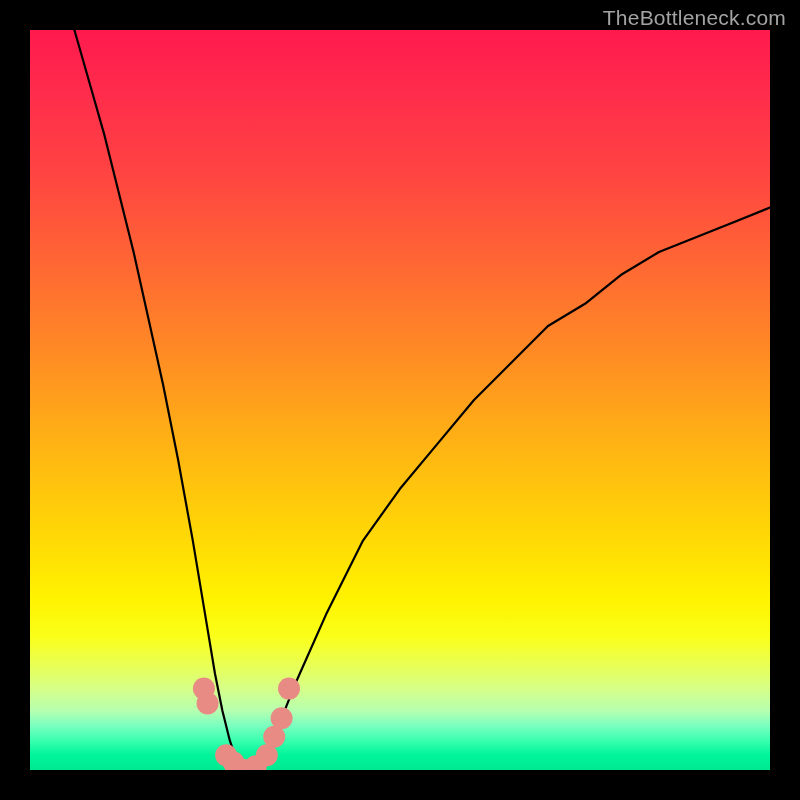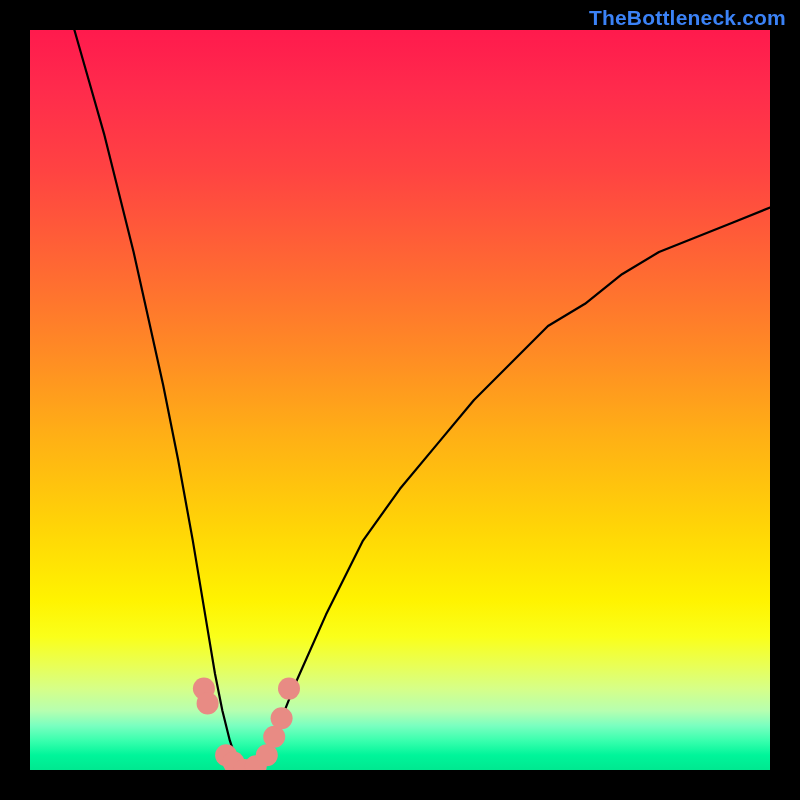--- a/index.html
+++ b/index.html
@@ -46,23 +46,23 @@
   }
   svg.curve {
     position: absolute;
     left: 0;
     top: 0;
   }
   .watermark {
     position: absolute;
     top: 6px;
     right: 14px;
-    color: #3b82f6;
+    color: #a3a3a3;
     font-size: 21px;
-    font-weight: 700;
+    font-weight: 400;
     letter-spacing: 0.2px;
   }
 </style>
 </head>
 <body>
 
 <div class="frame">
   <div class="plot">
     <svg class="curve" width="740" height="740" viewBox="0 0 740 740">
       <g id="curve-group">

